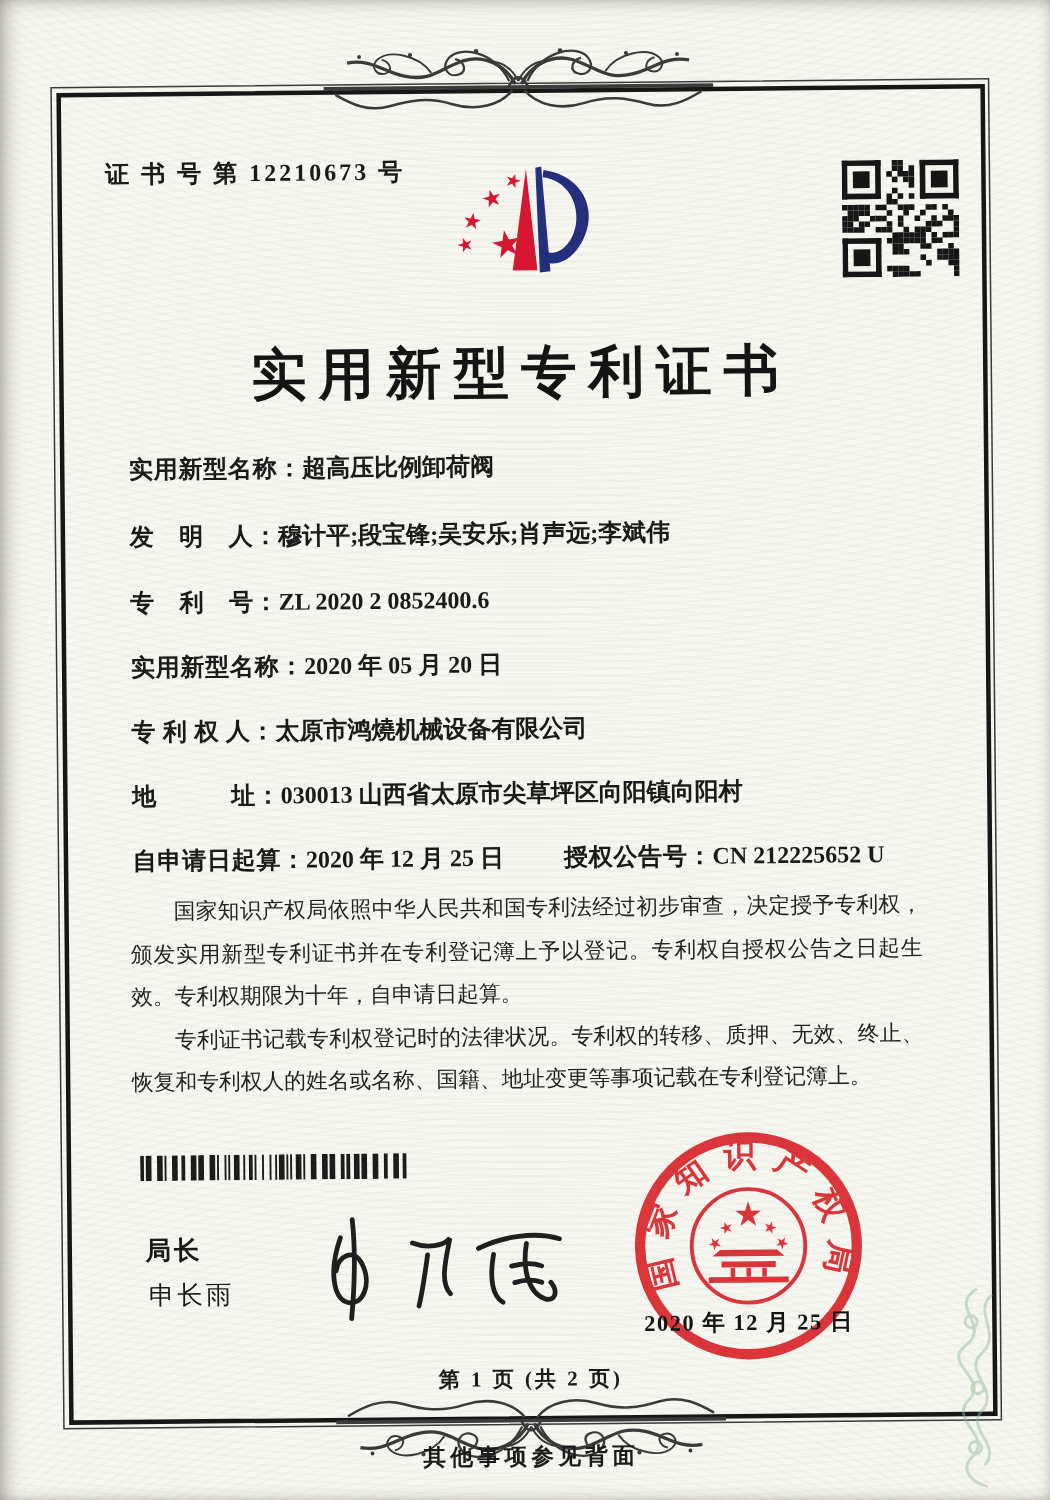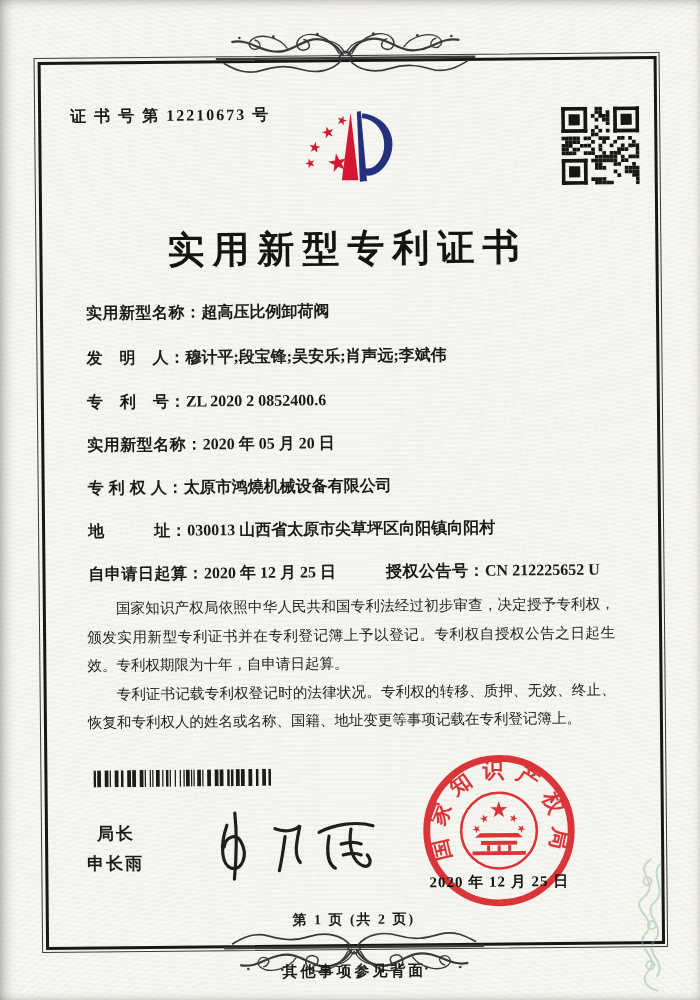--- a/index.html
+++ b/index.html
@@ -36,29 +36,29 @@
   .logo{position:absolute;left:294px;top:103px;width:110px;height:87px;}
   .qr{position:absolute;left:565px;top:109px;width:78px;height:78px;}
   .title{
     position:absolute;left:0;top:224px;width:700px;text-align:center;
     font-size:37px;font-weight:bold;letter-spacing:8px;color:#141414;
   }
   .field{position:absolute;left:88px;width:540px;font-size:16px;font-weight:600;white-space:nowrap;}
   .f0{top:301px;} .f1{top:346px;} .f2{top:390px;} .f3{top:433px;}
   .f4{top:476px;} .f5{top:519px;} .f6{top:562px;}
   .field .lbl{letter-spacing:.5px;}
-  .grant-pub{margin-left:50px;}
+  .grant-pub{margin-left:40px;}
   .body-text{
     position:absolute;left:86px;top:592px;width:528px;
     font-size:14.5px;line-height:28.5px;text-align:justify;color:#222;
   }
   .body-text p{margin:0;text-indent:2em;font-weight:500;}
   .barcode{position:absolute;left:91px;top:768px;width:182px;height:17px;}
   .director-title{position:absolute;left:94px;top:820px;font-size:17px;font-weight:600;letter-spacing:2px;}
-  .director-name{position:absolute;left:84px;top:850px;font-size:17px;font-weight:700;letter-spacing:2px;}
+  .director-name{position:absolute;left:96px;top:850px;font-size:17px;font-weight:400;letter-spacing:2px;}
   .signature{position:absolute;left:198px;top:804px;width:200px;height:84px;}
   .seal{position:absolute;left:410px;top:746px;width:172px;height:172px;opacity:.92;}
   .seal-date{
     position:absolute;left:426px;top:874px;font-size:15px;font-weight:600;
     letter-spacing:1px;color:#141414;z-index:5;
   }
   .page-info{position:absolute;left:0;top:911px;width:700px;text-align:center;font-size:14px;font-weight:600;letter-spacing:2px;}
   .back-note{position:absolute;left:0;top:962px;width:700px;text-align:center;font-size:15px;font-weight:600;letter-spacing:3px;}
   .corner-orn{position:absolute;left:598px;top:856px;width:70px;height:140px;opacity:.45;}
 </style>

